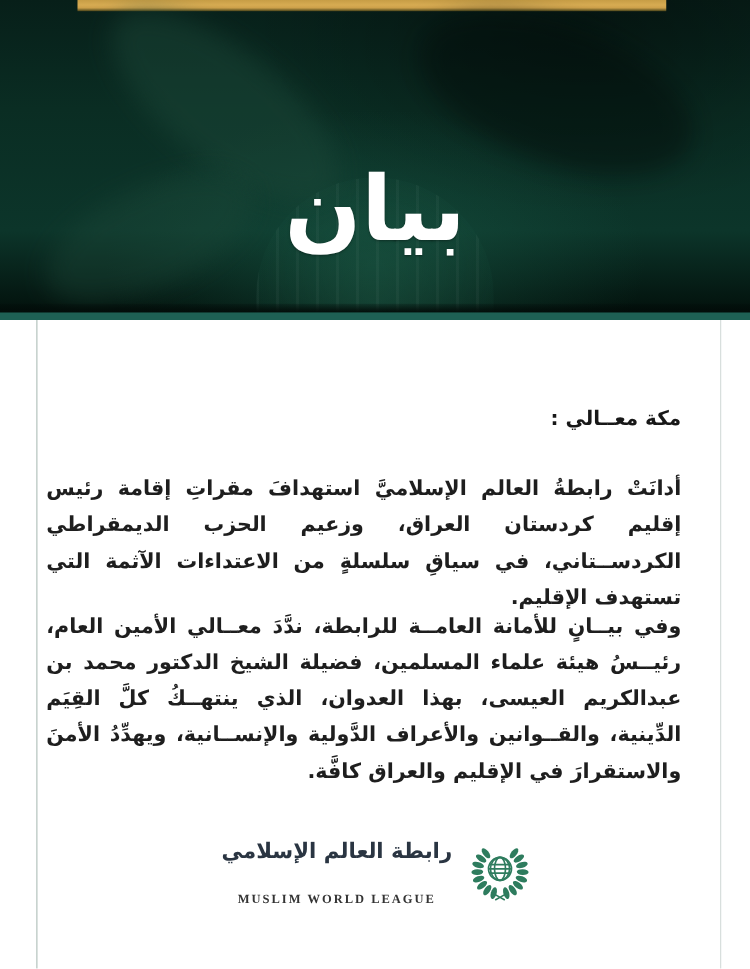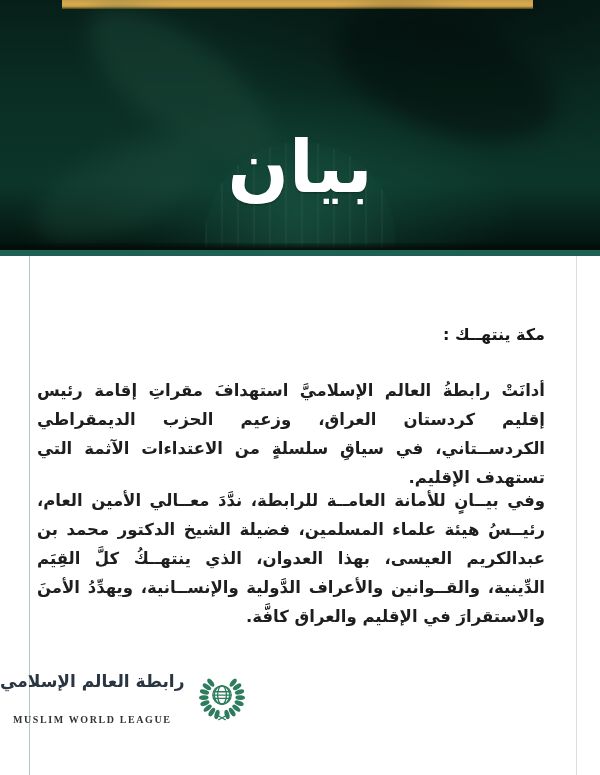--- a/index.html
+++ b/index.html
@@ -62,21 +62,21 @@
     position:absolute; right:55px; left:37px;
     direction:rtl; text-align:justify; text-align-last:right;
     font-size:16.5px; font-weight:bold; color:#1e1e1e; line-height:29px;
   }
   .para-1 { top:376px; }
   .para-2 { top:486px; }
 
   
   .logo {
     position:absolute; top:670px; left:0; width:100%;
-    display:flex; align-items:center; gap:15px;
+    display:flex; justify-content:center; align-items:center; gap:15px;
     direction:ltr;
   }
   .logo-text-col { text-align:center; }
   .logo-arabic {
     direction:rtl; font-size:17px; font-weight:bold; color:#2a3542; line-height:1.4;
   }
   .logo-english {
     font-family:"Liberation Serif", serif; font-size:10px; font-weight:bold;
     letter-spacing:1.6px; color:#343434; margin-top:20px; white-space:nowrap;
   }
@@ -93,21 +93,21 @@
     <div class="laurel-watermark lw3"></div>
     <div class="dome-watermark"></div>
     <div class="calligraphy">بيان</div>
     <div class="header-dark-band"></div>
     <div class="header-teal-strip"></div>
   </div>
 
   <div class="frame-line frame-left"></div>
   <div class="frame-line frame-right"></div>
 
-  <div class="location-heading">مكة ينتهــك :</div>
+  <div class="location-heading">مكة معــالي :</div>
 
   <p class="para para-2">وفي بيــانٍ للأمانة العامــة للرابطة، ندَّدَ معــالي الأمين العام، رئيــسُ هيئة علماء المسلمين، فضيلة الشيخ الدكتور محمد بن عبدالكريم العيسى، بهذا العدوان، الذي ينتهــكُ كلَّ القِيَم الدِّينية، والقــوانين والأعراف الدَّولية والإنســانية، ويهدِّدُ الأمنَ والاستقرارَ في الإقليم والعراق كافَّة.</p>
   <p class="para para-1">أدانَتْ رابطةُ العالم الإسلاميَّ استهدافَ مقراتِ إقامة رئيس إقليم كردستان العراق، وزعيم الحزب الديمقراطي الكردســتاني، في سياقِ سلسلةٍ من الاعتداءات الآثمة التي تستهدف الإقليم.</p>
 
   <div class="logo">
     <div class="logo-text-col">
       <div class="logo-arabic">رابطة العالم الإسلامي</div>
       <div class="logo-english">MUSLIM WORLD LEAGUE</div>
     </div>
     <svg width="46" height="50" viewBox="0 0 48 52">

